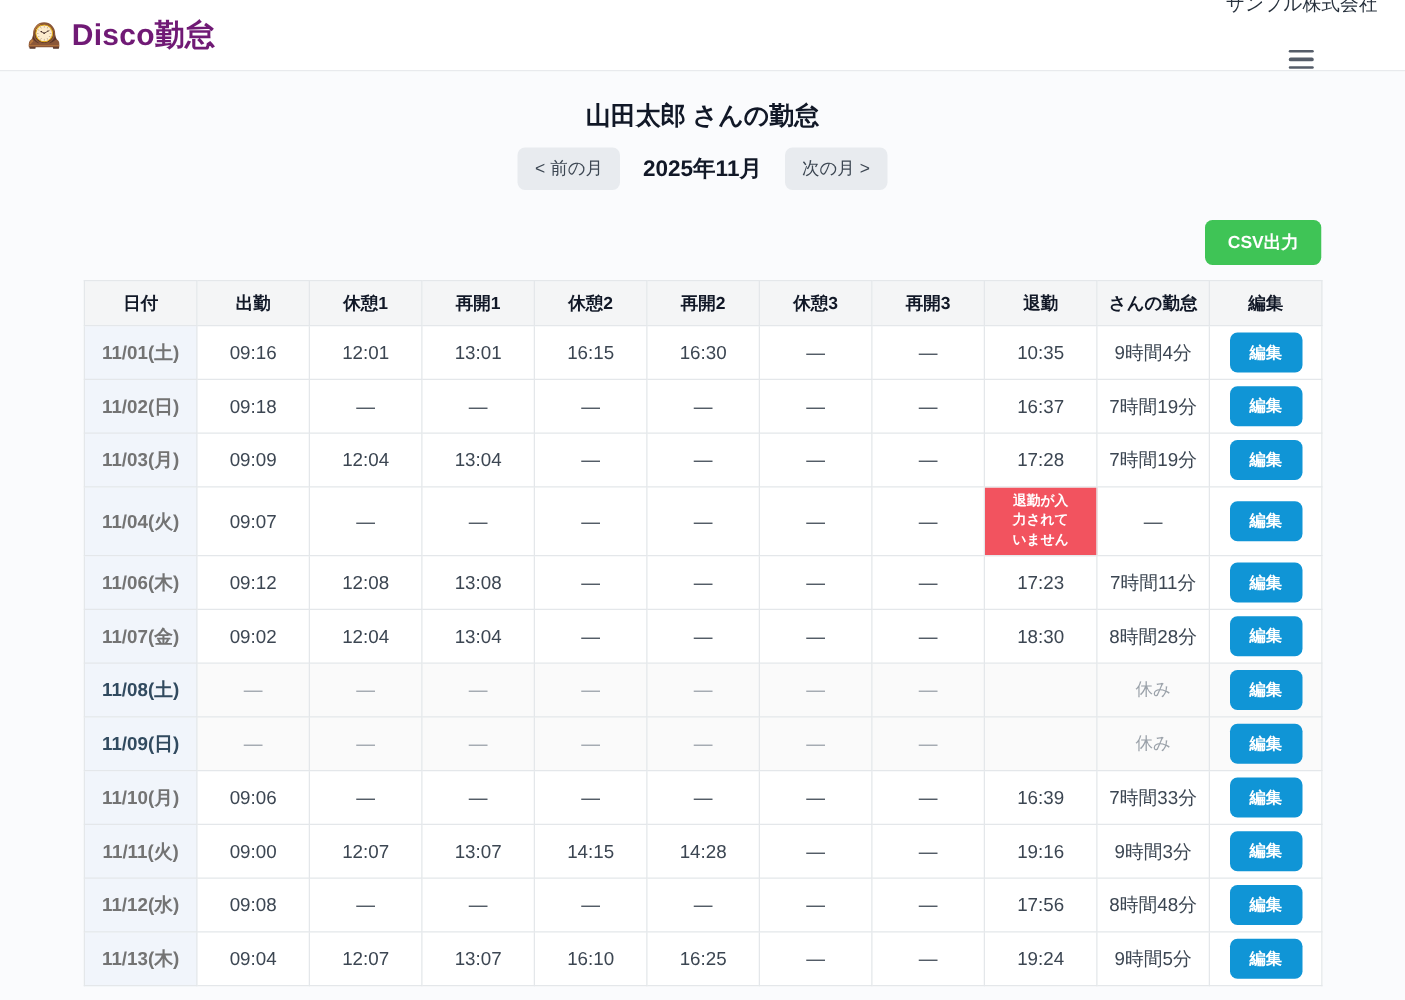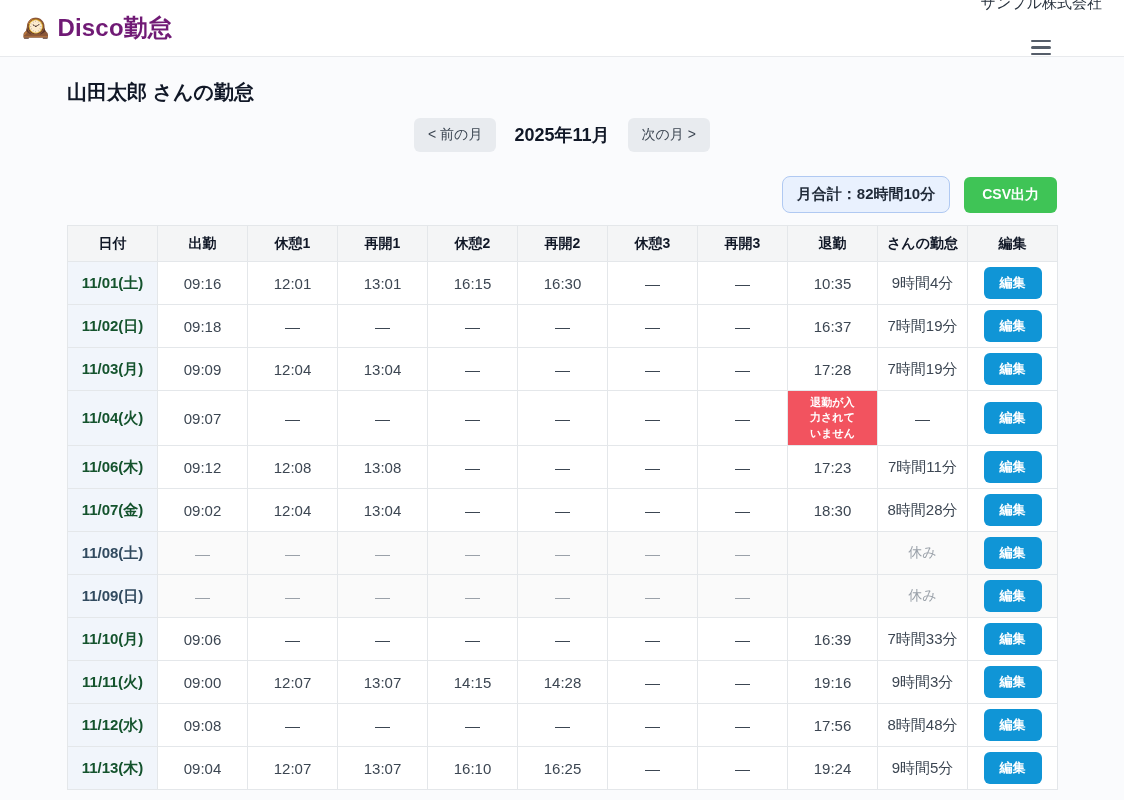--- a/index.html
+++ b/index.html
@@ -21,21 +21,21 @@
   .logo-emoji { font-size:22px; line-height:1; }
   .app-name { font-size:24px; font-weight:bold; color:#701a75; letter-spacing:.2px; }
   .header-right { display:flex; align-items:center; gap:20px;flex-direction:column; }
   .company-name { font-size:15px; color:#27313d; }
   .menu-btn { width:30px; height:30px; border:none; background:transparent; cursor:pointer;
     display:flex; flex-direction:column; justify-content:center; align-items:center; gap:4px; }
   .menu-btn span { display:block; width:20px; height:2.5px; background:#555d69; border-radius:2px; }
 
   
   .content { width:990px; margin:0 auto; }
-  .page-title { text-align:left; font-size:20px; font-weight:bold; color:#111827; margin-top:22px; }
+  .page-title { text-align:center; font-size:20px; font-weight:bold; color:#111827; margin-top:22px; }
   .month-nav { display:flex; align-items:center; justify-content:center; gap:18px; margin-top:12px; }
   .nav-btn {
     background:#e8ebef; color:#3c4652; border:none; border-radius:6px;
     font-size:14px; padding:8px 14px; cursor:pointer;
     font-family:inherit;
   }
   .current-month { font-size:18px; font-weight:bold; color:#111827; }
 
   .totals-row { display:flex; justify-content:flex-end; align-items:center; gap:14px; margin-top:24px; }
   .total-badge {
@@ -47,21 +47,21 @@
     padding:9px 18px; font-size:14px; font-weight:bold; cursor:pointer;
     font-family:inherit;
   }
 
   
   table { border-collapse:collapse; table-layout:fixed; width:990px; margin-top:12px; background:#ffffff; }
   col { width:90px; }
   th, td { border:1px solid #e4e7ea; text-align:center; vertical-align:middle; }
   th { background:#f4f5f6; font-size:14px; font-weight:bold; color:#111827; height:36px; }
   td { height:43px; font-size:15px; color:#3c4652; background:#ffffff; }
-  td.date-cell { background:#f1f5fb; font-weight:bold; color:#14532d; }
+  td.date-cell { background:#f1f5fb; font-weight:bold; color:#737373; }
   tr.holiday td { background:#fafafa; color:#9aa1a9; }
   tr.holiday td.date-cell { background:#f1f5fb; color:#314a5f; }
   td.worktime-rest { color:#9aa1a9; font-size:14px; }
   td.missing-cell {
     background:#f2535f; color:#ffffff; font-size:11px; font-weight:bold;
     line-height:1.4; padding:4px 20px;
   }
   .edit-btn {
     background:#1095d6; color:#ffffff; border:none; border-radius:6px;
     padding:7px 16px; font-size:13px; font-weight:bold; cursor:pointer;
@@ -89,21 +89,20 @@
 <main class="content">
   <h1 class="page-title">山田太郎 さんの勤怠</h1>
 
   <div class="month-nav">
     <button class="nav-btn">&lt; 前の月</button>
     <span class="current-month">2025年11月</span>
     <button class="nav-btn">次の月 &gt;</button>
   </div>
 
   <div class="totals-row">
-    <span class="total-badge">月合計：82時間10分</span>
     <button class="csv-btn">CSV出力</button>
   </div>
 
   <table>
     <colgroup>
       <col>
         <col>
         <col>
         <col>
         <col>

